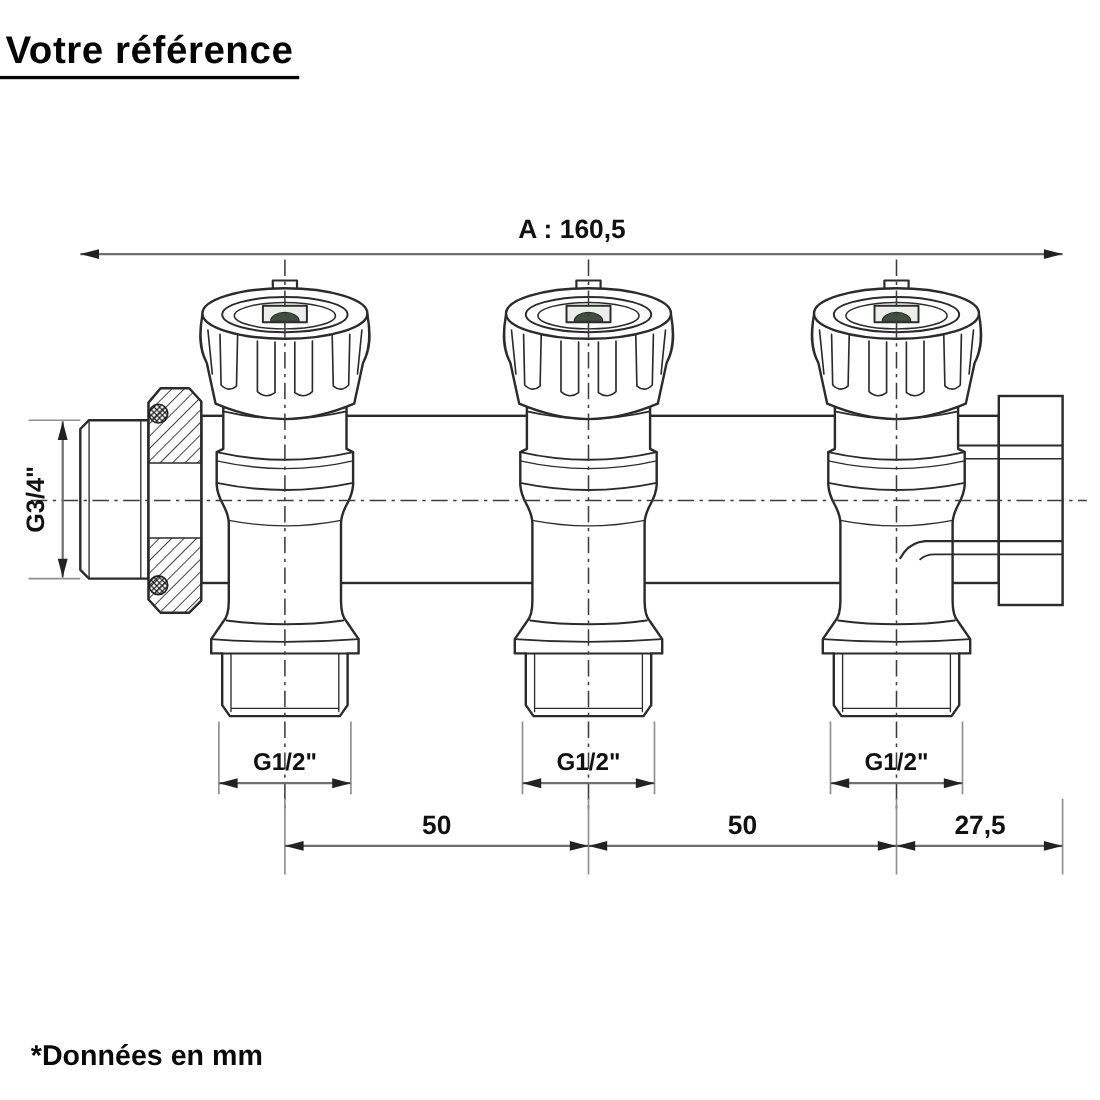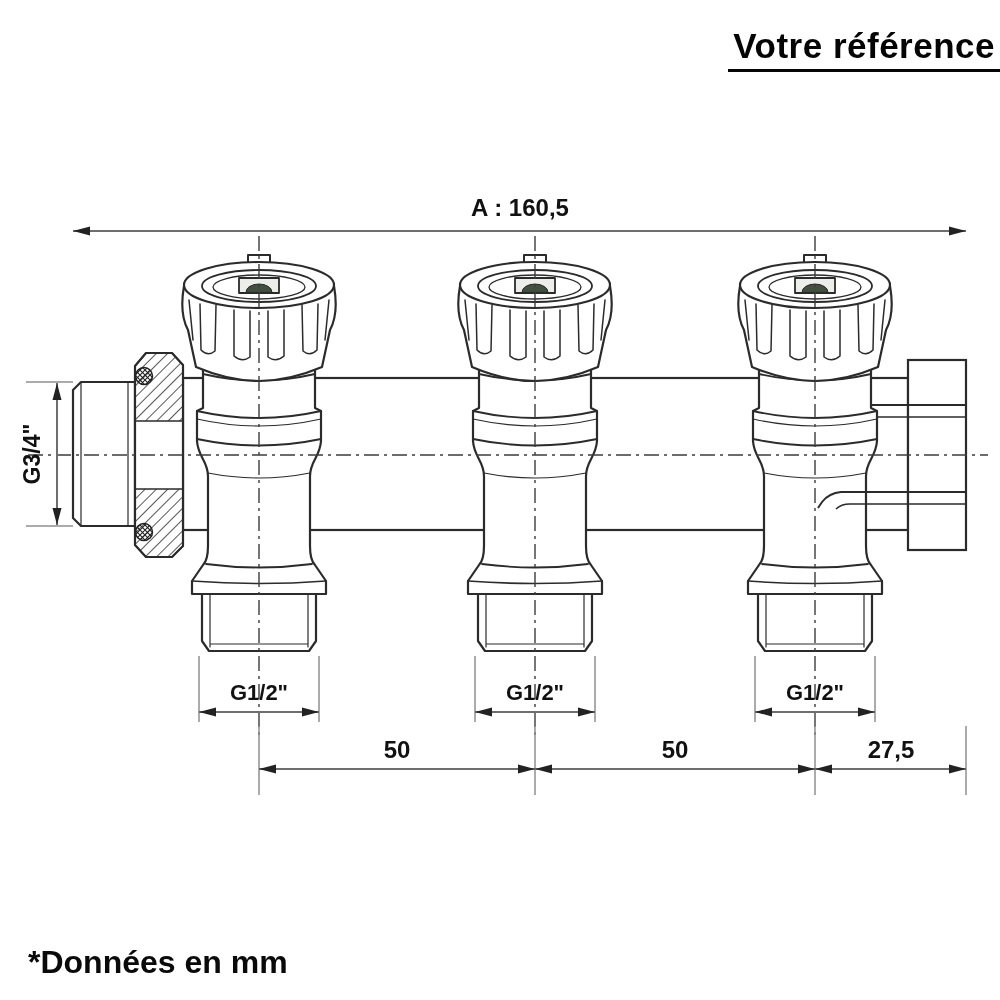--- a/index.html
+++ b/index.html
@@ -1,26 +1,26 @@
 <!DOCTYPE html>
 <html><head>
 <meta charset="utf-8">
 <style>
   html,body{margin:0;padding:0;background:#ffffff;}
   .page{
     position:relative;width:1000px;height:1000px;background:#ffffff;
     font-family:"Liberation Sans", sans-serif;overflow:hidden;
   }
-  .title-wrap{position:absolute;top:26px;left:0;width:100%;text-align:right;}
+  .title-wrap{position:absolute;top:26px;left:0;width:100%;text-align:left;}
   .title{
     display:inline-block;font-size:35px;font-weight:bold;color:#050505;
     border-bottom:3px solid #050505;padding:0 5px 3px 5px;letter-spacing:.5px;
   }
   .footnote{
-    position:absolute;left:28px;top:944px;font-size:32px;font-weight:bold;color:#0a0a0a;
+    position:absolute;left:28px;top:944px;font-size:26px;font-weight:bold;color:#0a0a0a;
   }
   svg{position:absolute;left:0;top:0;}
   .dim-text{font-family:"Liberation Sans",sans-serif;font-weight:bold;fill:#111;}
 </style>
 </head>
 <body>
 
 <div class="page">
 
   <div class="title-wrap">

